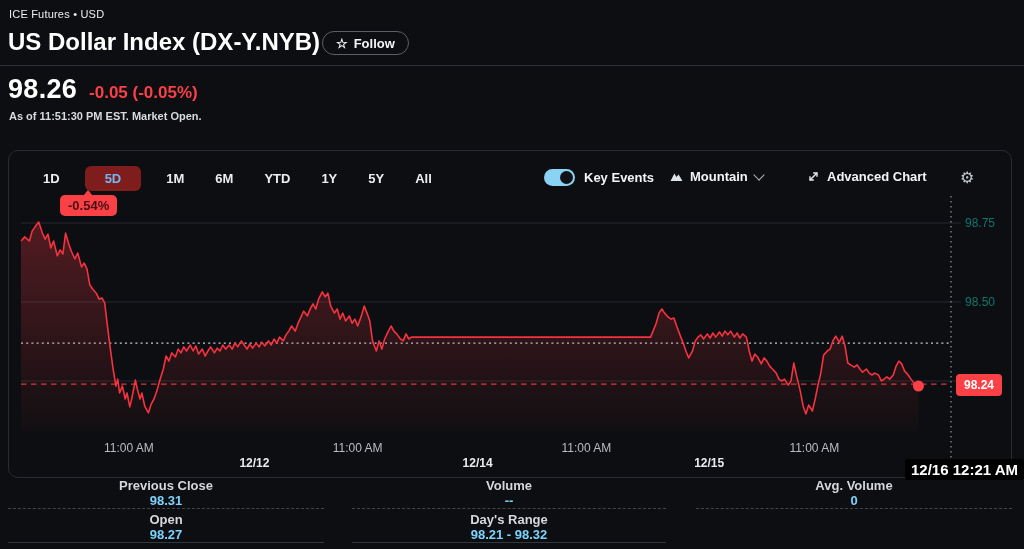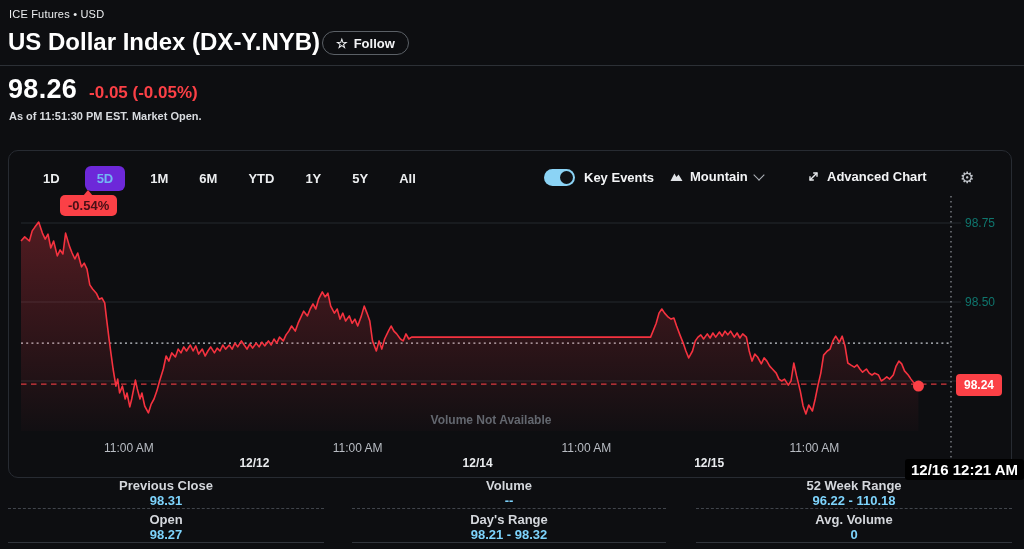--- a/index.html
+++ b/index.html
@@ -19,21 +19,21 @@
   .price{font-size:27px;font-weight:bold;color:#ffffff;letter-spacing:.3px;}
   .change{font-size:17px;font-weight:bold;color:var(--red);}
   .asof{left:9px;top:110px;font-size:11px;font-weight:bold;color:#d8dbdf;}
 
   
   .panel{left:8px;top:150px;width:1004px;height:328px;border:1px solid #272b32;border-radius:10px;
          box-sizing:border-box;background:#0d0e11;}
   .tabs{left:28px;top:15px;display:flex;align-items:center;gap:19px;}
   .tab{border:none;background:transparent;color:#eceef0;font-size:13px;font-weight:bold;
        padding:5px 6px;border-radius:6px;cursor:pointer;font-family:inherit;}
-  .tab.active{background:#6d28d9;color:var(--blue);padding:5px 12px;}
+  .tab.active{background:#7f1d1d;color:var(--blue);padding:5px 20px;}
   .range-badge{left:51px;top:44px;background:var(--red);color:#491016;font-size:13px;font-weight:bold;
        padding:3px 8px;border-radius:5px;}
   .range-badge::before{content:"";position:absolute;top:-5px;left:23px;border-left:5px solid transparent;
        border-right:5px solid transparent;border-bottom:6px solid var(--red);}
   .toggle-wrap{left:535px;top:18px;display:flex;align-items:center;gap:9px;cursor:pointer;}
   .toggle-track{position:relative;width:31px;height:17px;border-radius:9px;background:var(--toggle);}
   .toggle-knob{position:absolute;right:2px;top:2px;width:13px;height:13px;border-radius:50%;background:#101216;}
   .toggle-label{font-size:13px;font-weight:bold;color:#f3f4f6;}
   .charttype-wrap{left:661px;top:18px;display:flex;align-items:center;gap:7px;cursor:pointer;}
   .charttype-label{font-size:13px;font-weight:bold;color:#f3f4f6;}
@@ -146,21 +146,20 @@
     <div class="abs price-badge">98.24</div>
     <div id="xlabels">
         <span class="xlabel" style="left: 119.88px;">11:00 AM</span>
         <span class="xlabel" style="left: 348.66px;">11:00 AM</span>
         <span class="xlabel" style="left: 577.44px;">11:00 AM</span>
         <span class="xlabel" style="left: 805.29px;">11:00 AM</span>
         <span class="xdate" style="left: 245.43px;">12/12</span>
         <span class="xdate" style="left: 468.63px;">12/14</span>
         <span class="xdate" style="left: 700.2px;">12/15</span>
       </div>
-    <div class="abs volume-note">Volume Not Available</div>
     <div class="abs crosshair-tip">12/16 12:21 AM</div>
   </div>
 
   <div id="stats">
       <div class="stat-col" style="left: 8px; width: 316px;">
         <div class="stat-row">
           <span class="stat-label">Previous Close</span>
           <span class="stat-value">98.31</span>
         </div>
         <div class="stat-row">
@@ -173,23 +172,19 @@
           <span class="stat-label">Volume</span>
           <span class="stat-value">--</span>
         </div>
         <div class="stat-row">
           <span class="stat-label">Day's Range</span>
           <span class="stat-value">98.21 - 98.32</span>
         </div>
       </div>
       <div class="stat-col" style="left: 696px; width: 316px;">
         <div class="stat-row">
-          <span class="stat-label">52 Week Range</span>
-          <span class="stat-value">96.22 - 110.18</span>
-        </div>
-        <div class="stat-row">
           <span class="stat-label">Avg. Volume</span>
           <span class="stat-value">0</span>
         </div>
       </div>
     </div>
 
 </div>
 
 </body></html>

